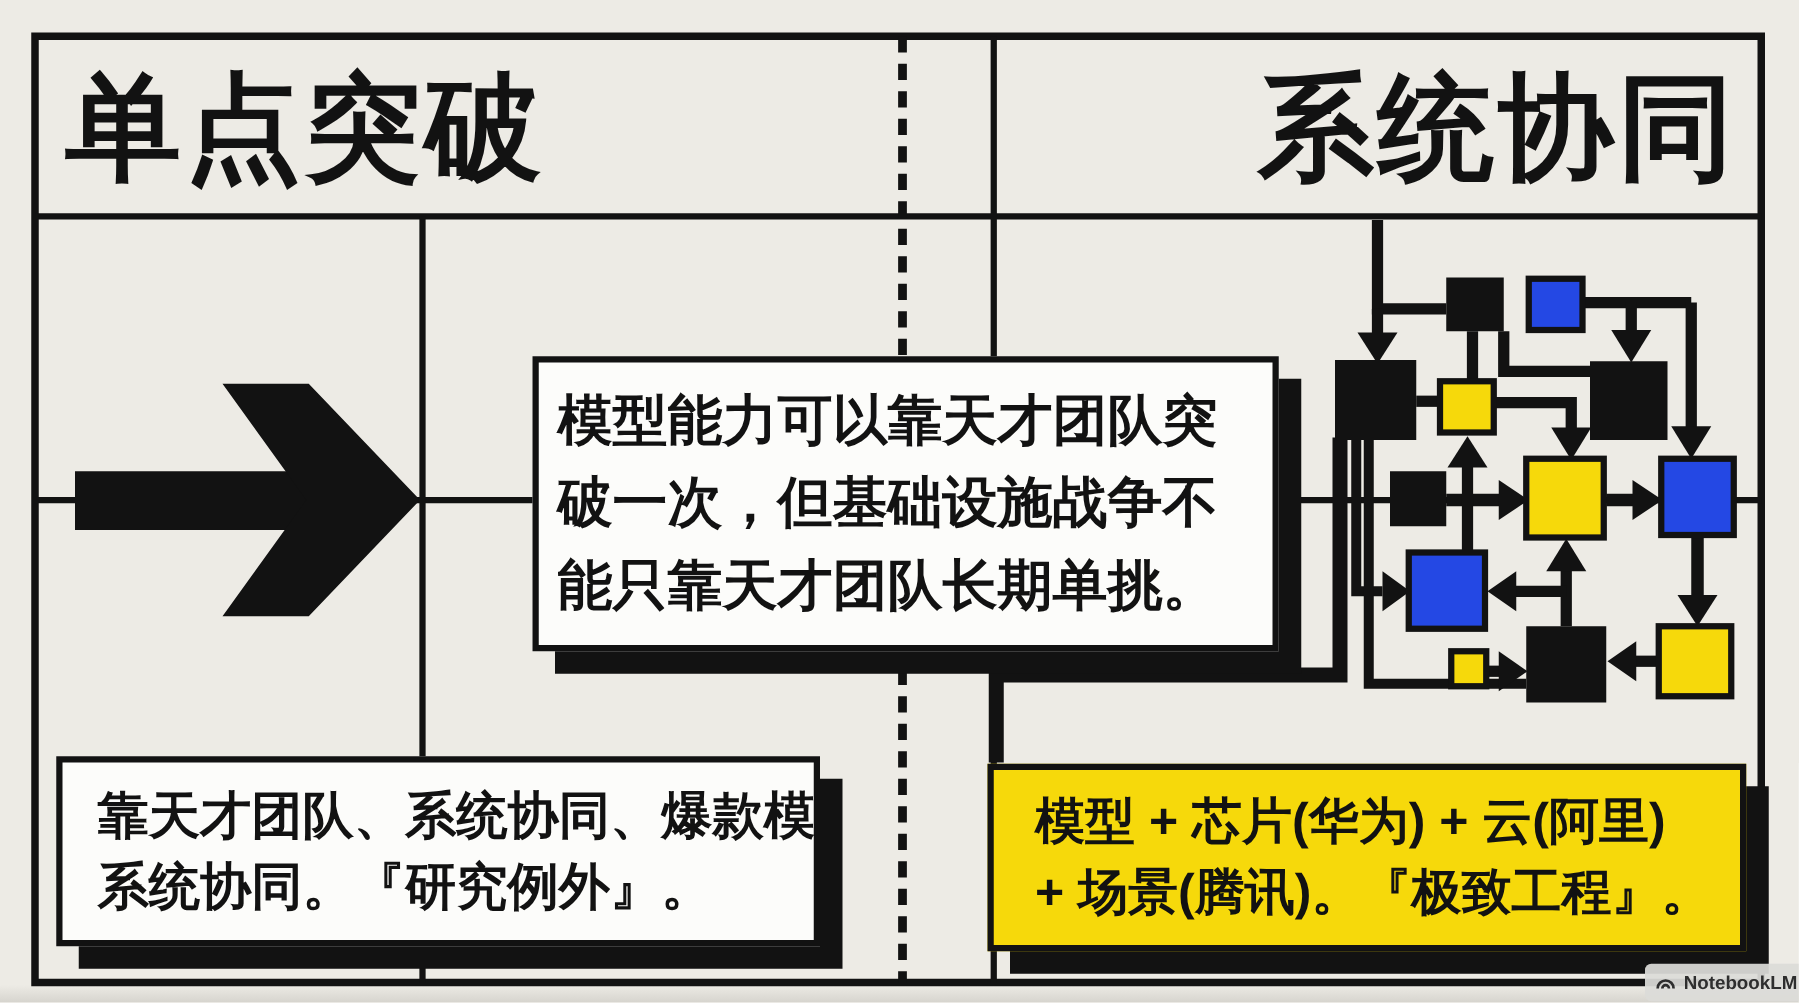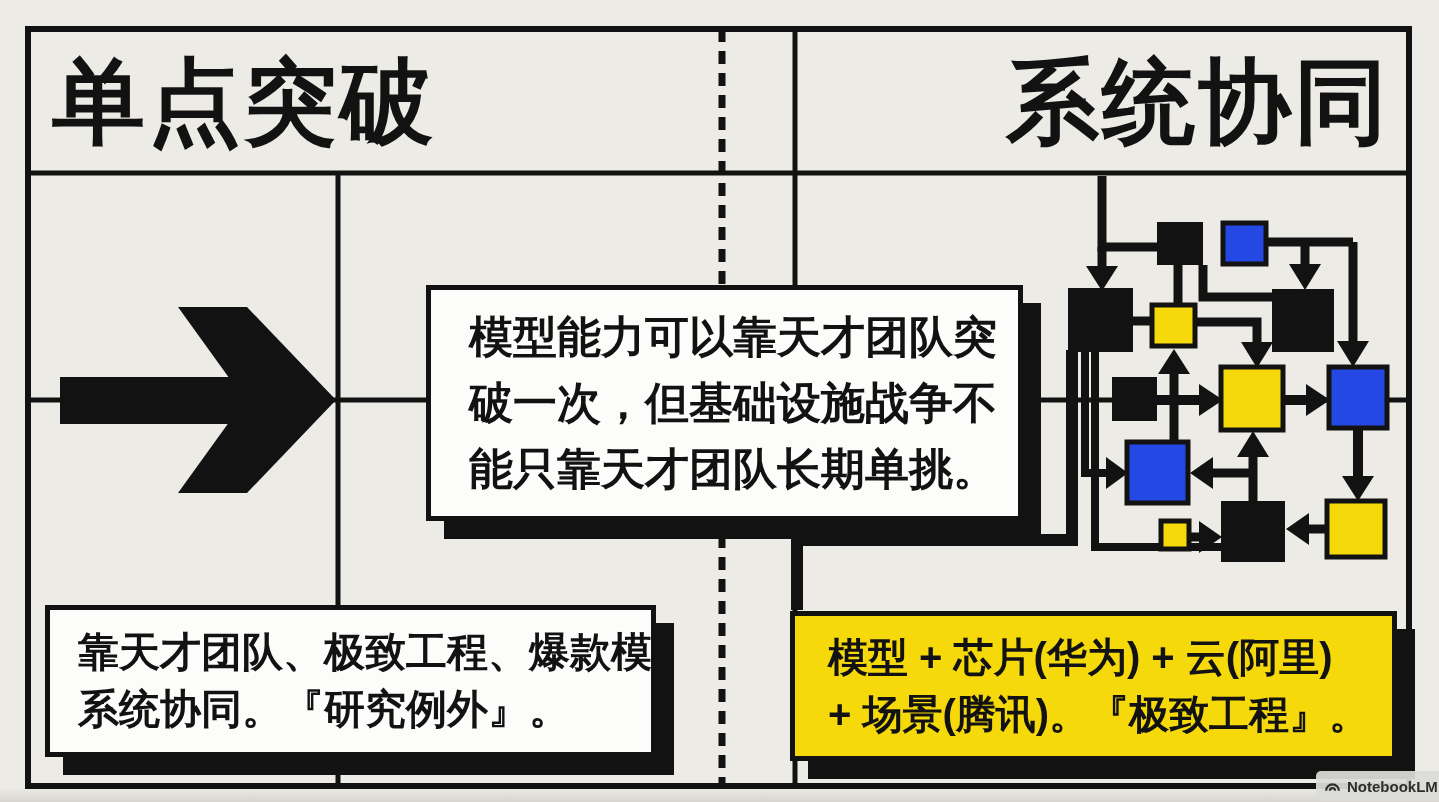--- a/index.html
+++ b/index.html
@@ -29,21 +29,21 @@
     border:5px solid var(--ink,#111);
     box-shadow:18px 18px 0 var(--ink,#111);
     display:flex;flex-direction:column;justify-content:center;
     box-sizing:border-box;
   }
   .note-line{
     white-space:nowrap;
     font-weight:900;
     color:var(--ink,#111);
   }
-  #center-callout{left:426px;top:285px;width:597px;height:236px;padding-left:38px;}
+  #center-callout{left:426px;top:285px;width:597px;height:236px;padding-left:15px;}
   #center-callout .note-line{font-size:44px;line-height:66px;}
   #note-left{left:45px;top:605px;width:611px;height:152px;padding-left:28px;}
   #note-left .note-line{font-size:41px;line-height:57px;}
   #note-right{left:790px;top:611px;width:607px;height:150px;padding-left:33px;background:var(--yellow,#F6D90B);}
   #note-right .note-line{font-size:40px;line-height:57px;}
   #watermark{
     position:absolute;z-index:6;
     left:1316px;top:771px;height:30px;
     padding:0 10px 0 8px;
     display:flex;align-items:center;gap:6px;
@@ -135,21 +135,21 @@
   <div id="title-left" class="title">单点突破</div>
   <div id="title-right" class="title">系统协同</div>
 
   <div id="center-callout" class="note-box">
     <div class="note-line">模型能力可以靠天才团队突</div>
     <div class="note-line">破一次，但基础设施战争不</div>
     <div class="note-line">能只靠天才团队长期单挑。</div>
   </div>
 
   <div id="note-left" class="note-box">
-    <div class="note-line">靠天才团队、极致工程、爆款模</div>
+    <div class="note-line">靠天才团队、系统协同、爆款模</div>
     <div class="note-line">系统协同。『研究例外』。</div>
   </div>
 
   <div id="note-right" class="note-box">
     <div class="note-line">模型 + 芯片(华为) + 云(阿里)</div>
     <div class="note-line">+ 场景(腾讯)。『极致工程』。</div>
   </div>
 
   <div id="watermark">
     <svg width="17" height="17" viewBox="0 0 16 16">

